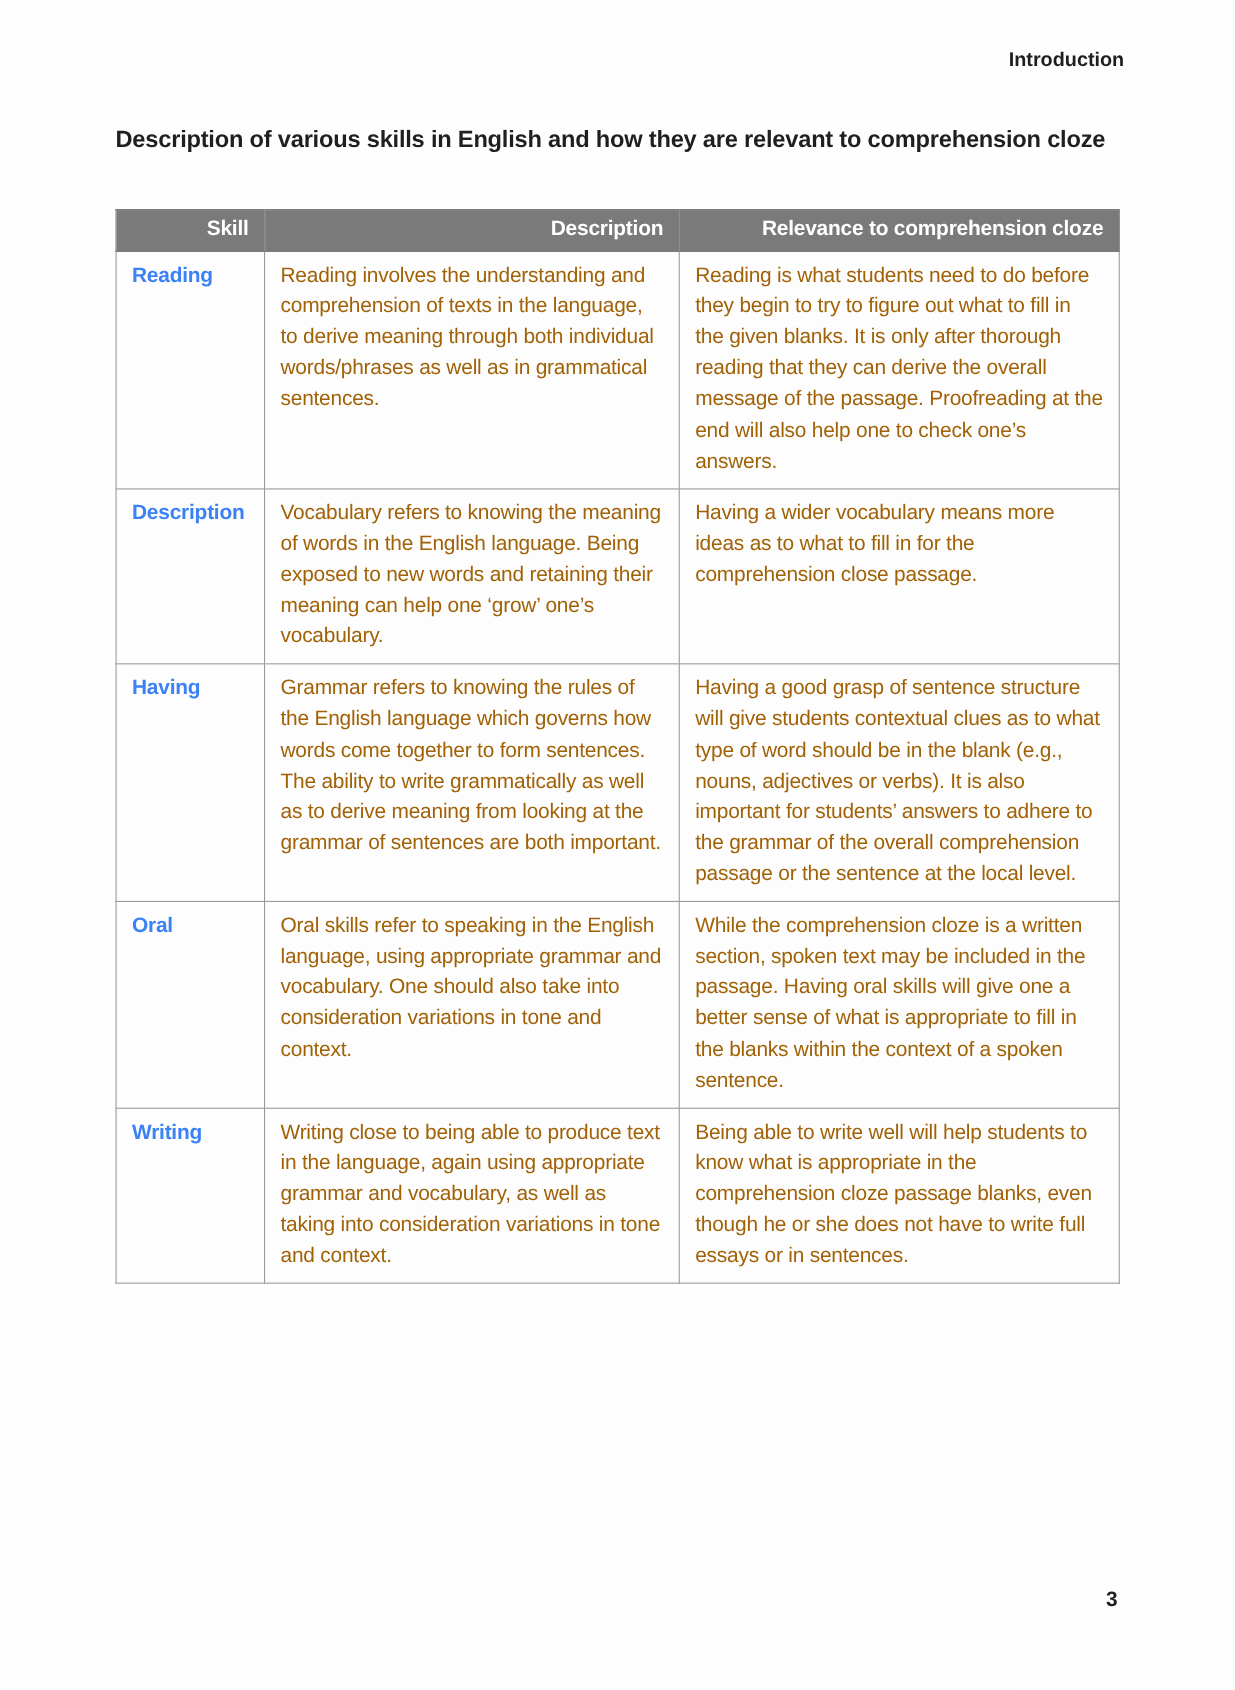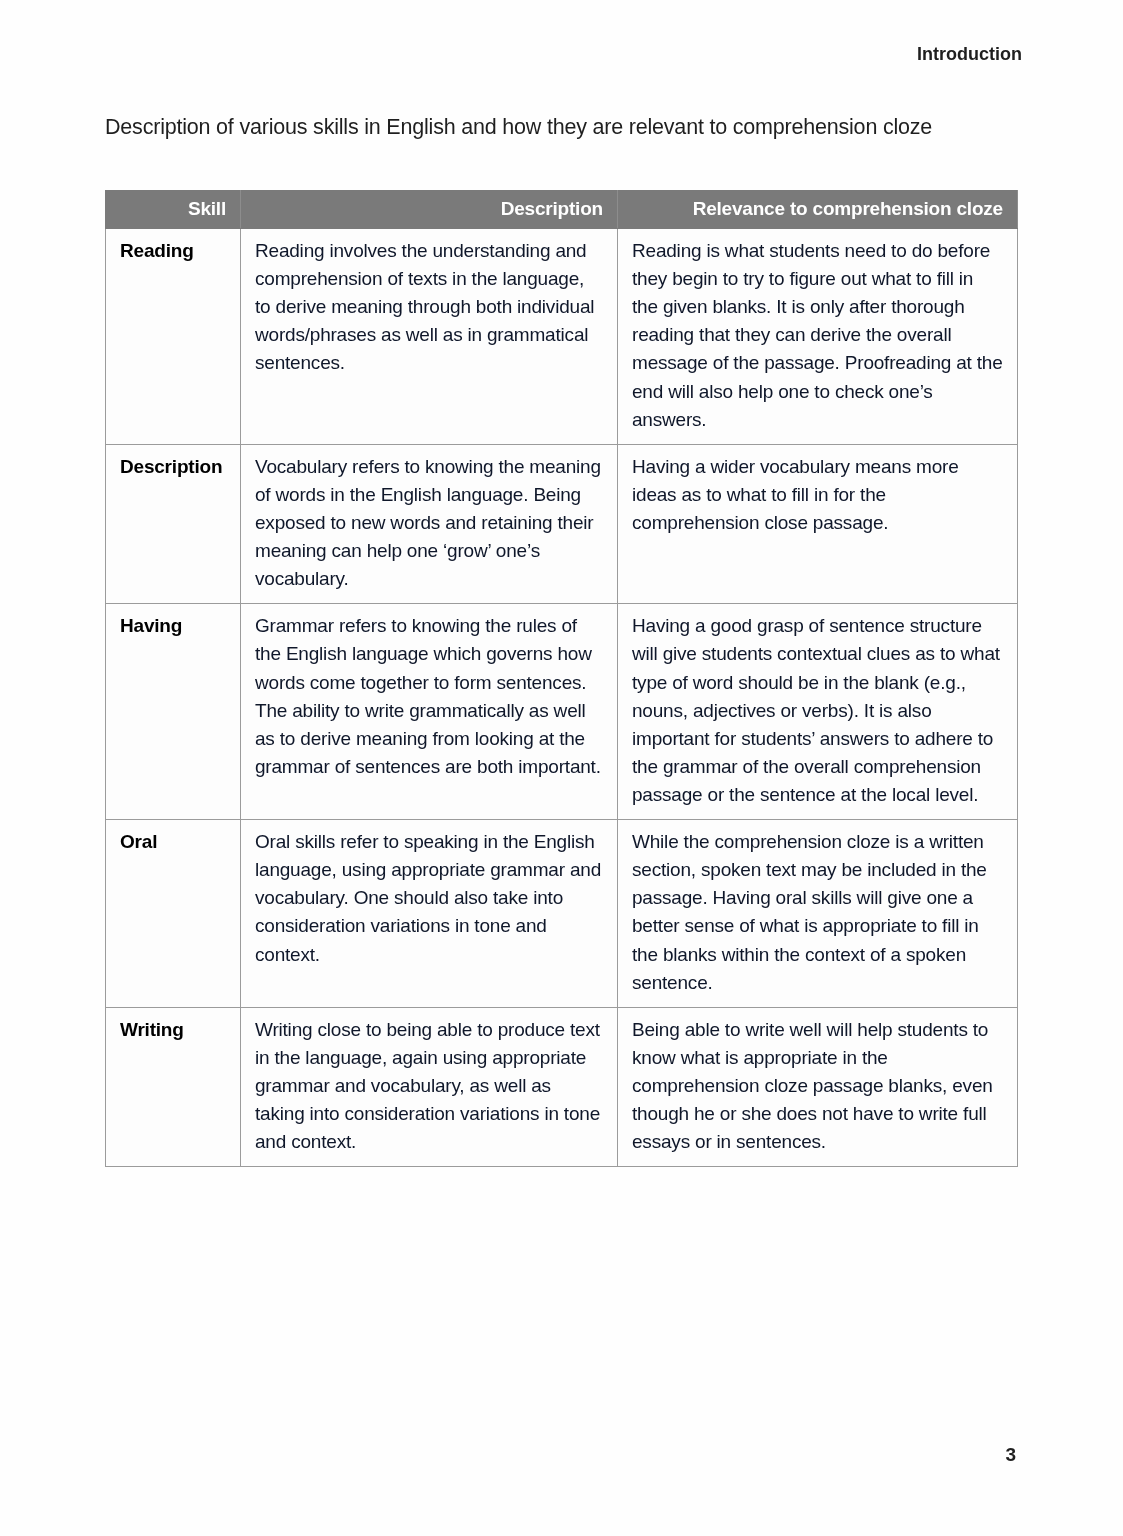--- a/index.html
+++ b/index.html
@@ -23,21 +23,21 @@
     font-size: 18px;
     font-weight: bold;
     color: #1f1f1f;
   }
   .doc-title {
     position: absolute;
     top: 112px;
     left: 105px;
     width: 915px;
     font-size: 21.5px;
-    font-weight: normal;
+    font-weight: bold;
     line-height: 1.45;
     color: #1f1f1f;
     letter-spacing: -0.2px;
   }
   .skills-table {
     position: absolute;
     top: 190px;
     left: 105px;
     width: 912px;
     border-collapse: collapse;
@@ -57,27 +57,27 @@
     border: 1px solid #7a7a7a;
     border-right: 1px solid #8d8d8d;
     letter-spacing: -0.2px;
   }
   .skills-table td {
     border: 1px solid #9b9b9b;
     vertical-align: top;
     padding: 8px 14px 10px 14px;
     font-size: 19px;
     line-height: 1.48;
-    color: #0f172a;
+    color: #a16207;
     background: #fdfdfd;
     letter-spacing: -0.2px;
   }
   .skills-table td.skill-cell {
     font-weight: bold;
-    color: #000000;
+    color: #3b82f6;
   }
   .page-number {
     position: absolute;
     bottom: 70px;
     right: 107px;
     font-size: 19px;
     font-weight: bold;
     color: #1f1f1f;
   }
 </style>

